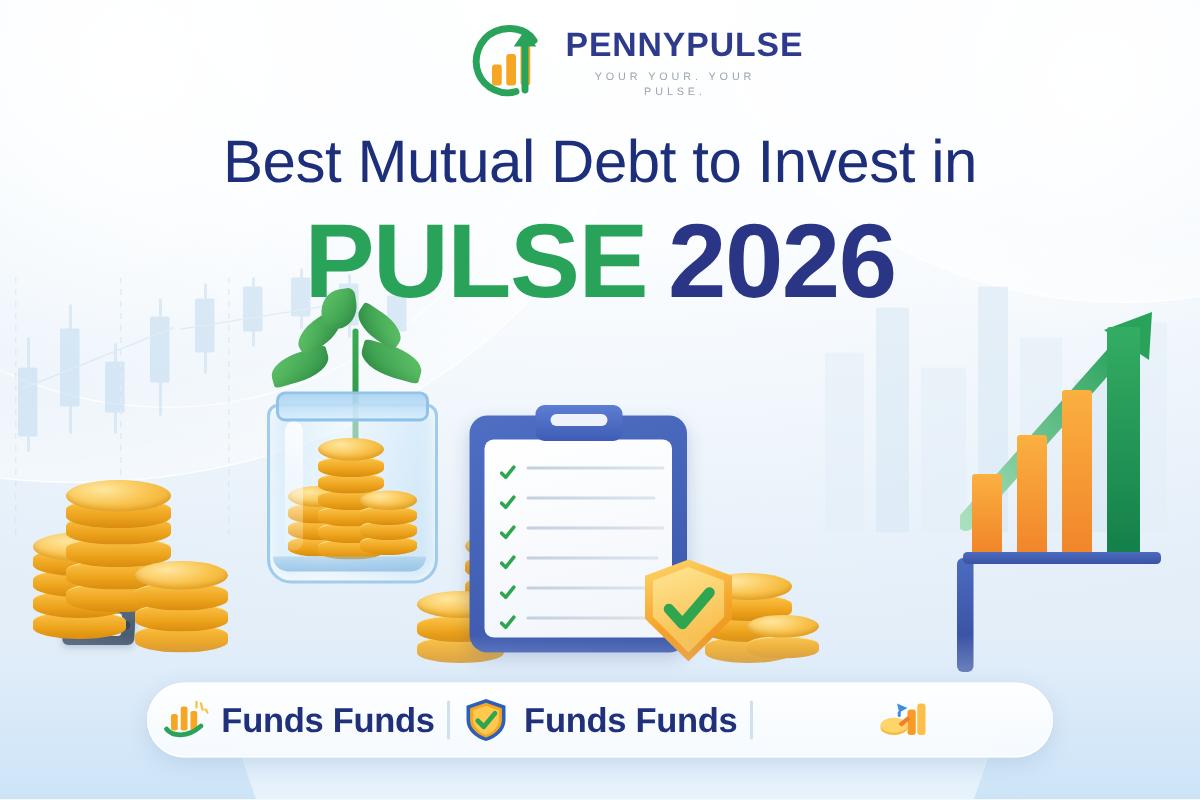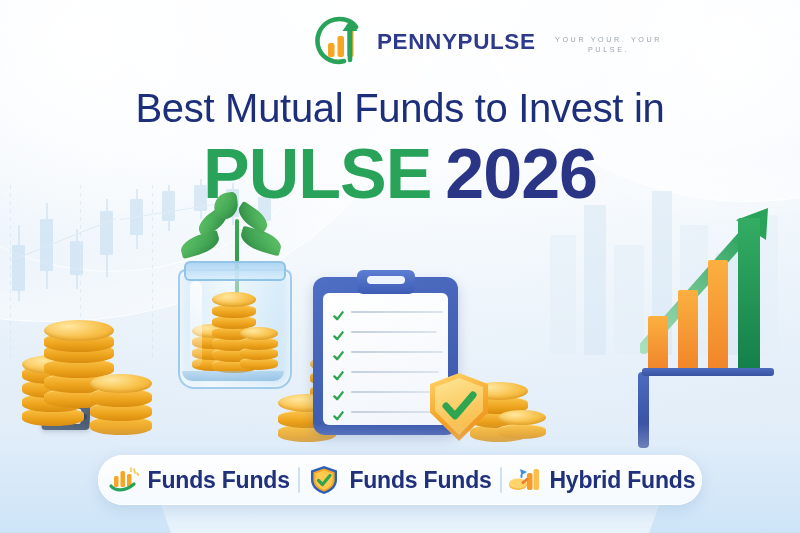--- a/index.html
+++ b/index.html
@@ -41,21 +41,21 @@
   
   .bottom-band{position:absolute;left:0;bottom:0;width:800px;height:110px;
     background:linear-gradient(to bottom,rgba(222,236,249,0) 0%,rgba(214,232,249,.55) 35%,rgba(201,226,247,.85) 100%);}
   .band-wedge{position:absolute;left:150px;bottom:0;width:520px;height:60px;
     background:linear-gradient(to bottom,rgba(230,242,252,.0),rgba(255,255,255,.55));
     clip-path:polygon(4% 100%,0 0,100% 0,96% 100%);}
 
   
   .logo{position:absolute;left:312px;top:14px;width:215px;height:56px;display:flex;align-items:center;gap:9px;}
   .logo-mark{width:56px;height:52px;position:relative;flex:0 0 auto;}
-  .logo-text{display:flex;flex-direction:row;justify-content:space-between;padding-top:2px;}
+  .logo-text{display:flex;flex-direction:column;justify-content:space-between;padding-top:2px;}
   .logo-name{font-size:22.5px;font-weight:700;color:#2e3a8c;letter-spacing:.6px;line-height:1;}
   .logo-tag{font-size:7.2px;color:#9aa4ad;letter-spacing:2.6px;line-height:1.45;text-align:center;
             margin-top:4px;width:146px;}
 
   
   .subhead{position:absolute;left:0;top:86px;width:800px;text-align:center;
     font-size:40px;font-weight:400;color:#1d2f7a;letter-spacing:-.3px;line-height:1.1;}
   .headline{position:absolute;left:0;top:134px;width:800px;text-align:center;
     font-size:70px;font-weight:700;letter-spacing:-1px;line-height:1.15;white-space:nowrap;}
   .hl-green{color:#2aa35a;}
@@ -197,21 +197,21 @@
         <path d="M38 44 L38 12" stroke="#2aa35a" stroke-width="4.6" stroke-linecap="round" fill="none"></path>
         <path d="M38 4 L45.5 15 L30.5 15 Z" fill="#2aa35a"></path>
       </svg>
     </div>
     <div class="logo-text">
       <div class="logo-name">PENNYPULSE</div>
       <div class="logo-tag">YOUR YOUR. YOUR PULSE.</div>
     </div>
   </div>
 
-  <div class="subhead">Best Mutual Funds to Invest in</div>
+  <div class="subhead">Best Mutual Debt to Invest in</div>
   <div class="headline">
     <span class="hl-green">PULSE</span><span class="hl-navy">2026</span>
   </div>
 
   <div class="scene">
 
     <div class="chart">
       <div class="chart-stand"></div>
       <svg width="150" height="190" style="position:absolute;left:0;top:0;">
         <defs>
@@ -421,17 +421,16 @@
         <svg width="32" height="30" viewBox="0 0 32 30">
           <rect x="19" y="8" width="5.5" height="17" rx="2" fill="#f79a26"></rect>
           <rect x="25.5" y="4" width="5.5" height="21" rx="2" fill="#fbbf4a"></rect>
           <ellipse cx="10" cy="20" rx="9" ry="5" fill="#f6b93b"></ellipse>
           <ellipse cx="10" cy="18.5" rx="9" ry="5" fill="#ffd469"></ellipse>
           <path d="M13 17.5 L19 12.5 L21 14.5 L15 19.5 Z" fill="#ef7f2a"></path>
           <path d="M12 4 L19 7 L13.5 10 Z" fill="#3b8ee0"></path>
           <rect x="12.5" y="9" width="2" height="4" rx="1" fill="#3b8ee0"></rect>
         </svg>
       </span>
-      <span class="pill-label">Hybrid Funds</span>
     </div>
   </div>
 
 </div>
 
 </body></html>

